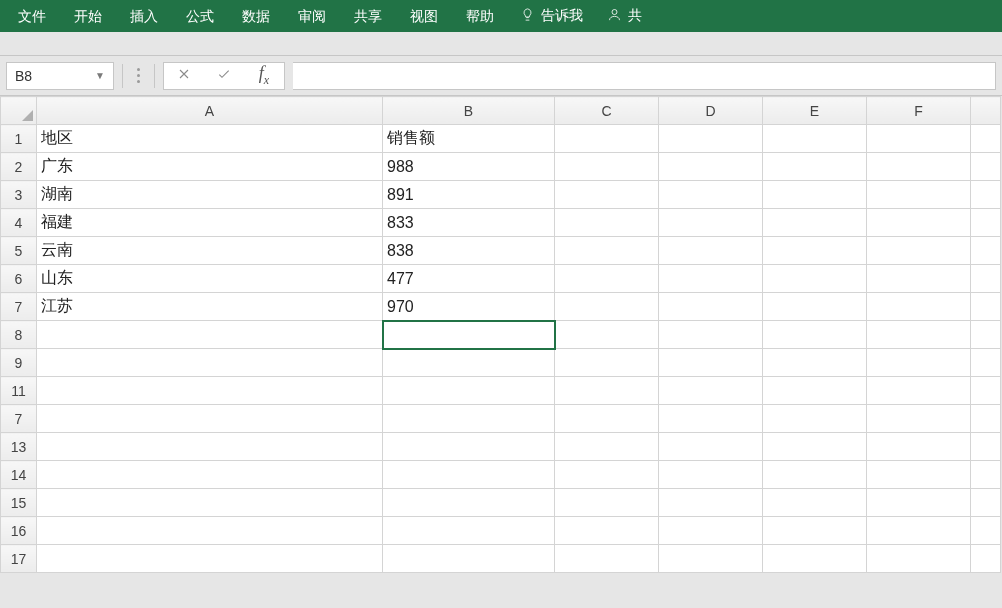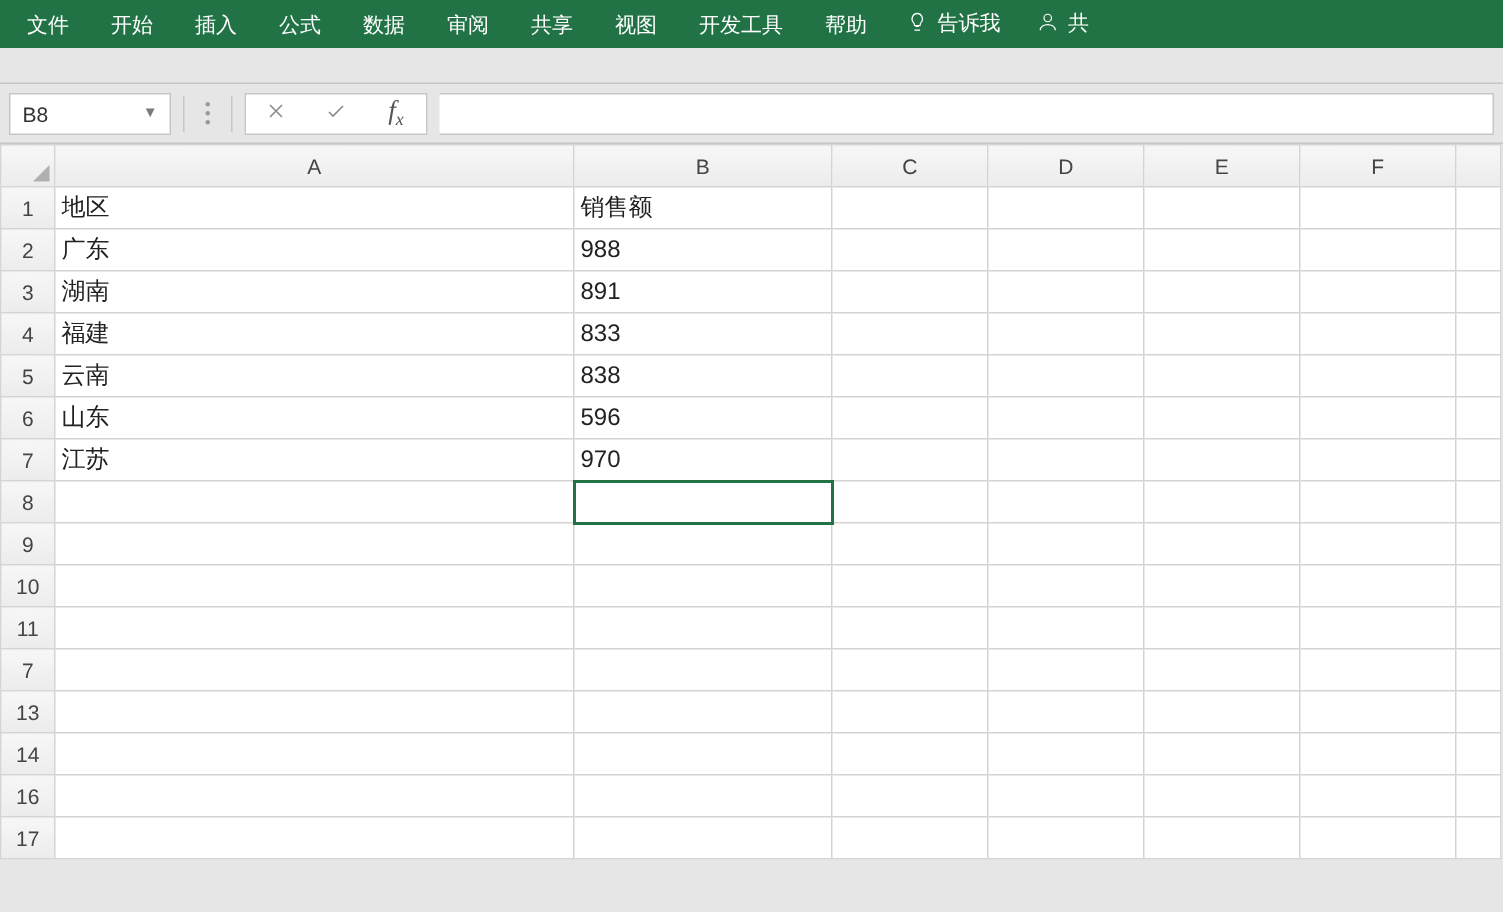--- a/index.html
+++ b/index.html
@@ -174,21 +174,20 @@
 
 <div class="ribbon">
   <div class="ribbon-tab">文件</div>
   <div class="ribbon-tab">开始</div>
   <div class="ribbon-tab">插入</div>
   <div class="ribbon-tab">公式</div>
   <div class="ribbon-tab">数据</div>
   <div class="ribbon-tab">审阅</div>
   <div class="ribbon-tab">共享</div>
   <div class="ribbon-tab">视图</div>
-  <div class="ribbon-tab">开发工具</div>
   <div class="ribbon-tab">帮助</div>
   <div class="ribbon-special">
     <span class="lightbulb-icon">
       <svg viewBox="0 0 24 24">
           <path d="M9 21h6M10 17h4M12 3a6 6 0 0 0-4 10c1 1 1 2 1 3h6c0-1 0-2 1-3a6 6 0 0 0-4-10z"></path>
         </svg>
     </span>
     <span>告诉我</span>
   </div>
   <div class="ribbon-special">
@@ -309,21 +308,21 @@
           <td>838</td>
           <td></td>
           <td></td>
           <td></td>
           <td></td>
           <td></td>
         </tr>
         <tr>
           <th class="rowhdr">6</th>
           <td>山东</td>
-          <td>596</td>
+          <td>477</td>
           <td></td>
           <td></td>
           <td></td>
           <td></td>
           <td></td>
         </tr>
         <tr>
           <th class="rowhdr">7</th>
           <td>江苏</td>
           <td>970</td>
@@ -347,30 +346,20 @@
           <th class="rowhdr">9</th>
           <td></td>
           <td></td>
           <td></td>
           <td></td>
           <td></td>
           <td></td>
           <td></td>
         </tr>
         <tr>
-          <th class="rowhdr">10</th>
-          <td></td>
-          <td></td>
-          <td></td>
-          <td></td>
-          <td></td>
-          <td></td>
-          <td></td>
-        </tr>
-        <tr>
           <th class="rowhdr">11</th>
           <td></td>
           <td></td>
           <td></td>
           <td></td>
           <td></td>
           <td></td>
           <td></td>
         </tr>
         <tr>
@@ -388,20 +377,30 @@
           <td></td>
           <td></td>
           <td></td>
           <td></td>
           <td></td>
           <td></td>
           <td></td>
         </tr>
         <tr>
           <th class="rowhdr">14</th>
+          <td></td>
+          <td></td>
+          <td></td>
+          <td></td>
+          <td></td>
+          <td></td>
+          <td></td>
+        </tr>
+        <tr>
+          <th class="rowhdr">15</th>
           <td></td>
           <td></td>
           <td></td>
           <td></td>
           <td></td>
           <td></td>
           <td></td>
         </tr>
         <tr>
           <th class="rowhdr">16</th>

